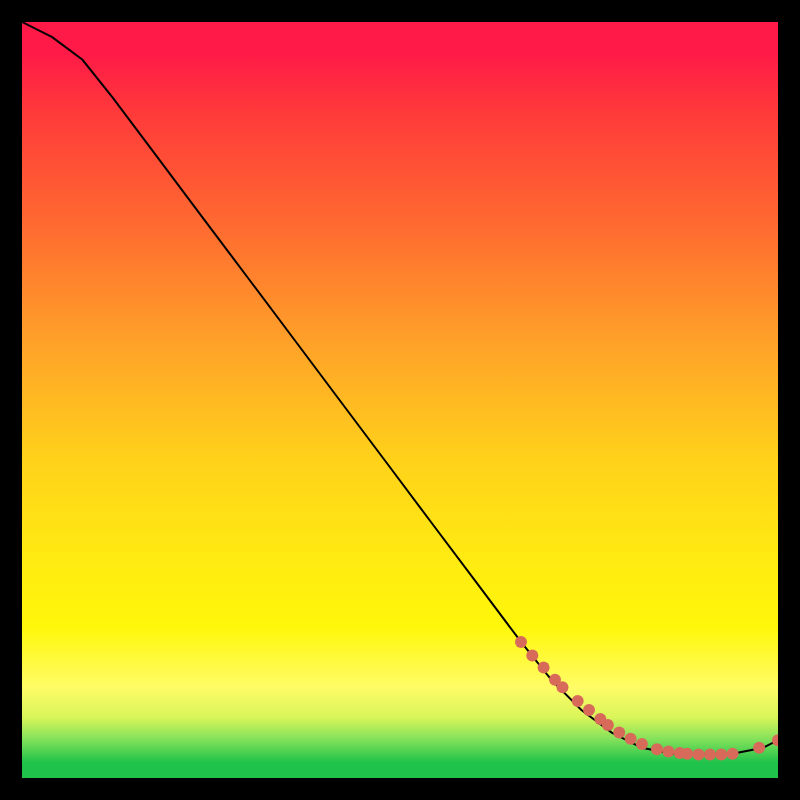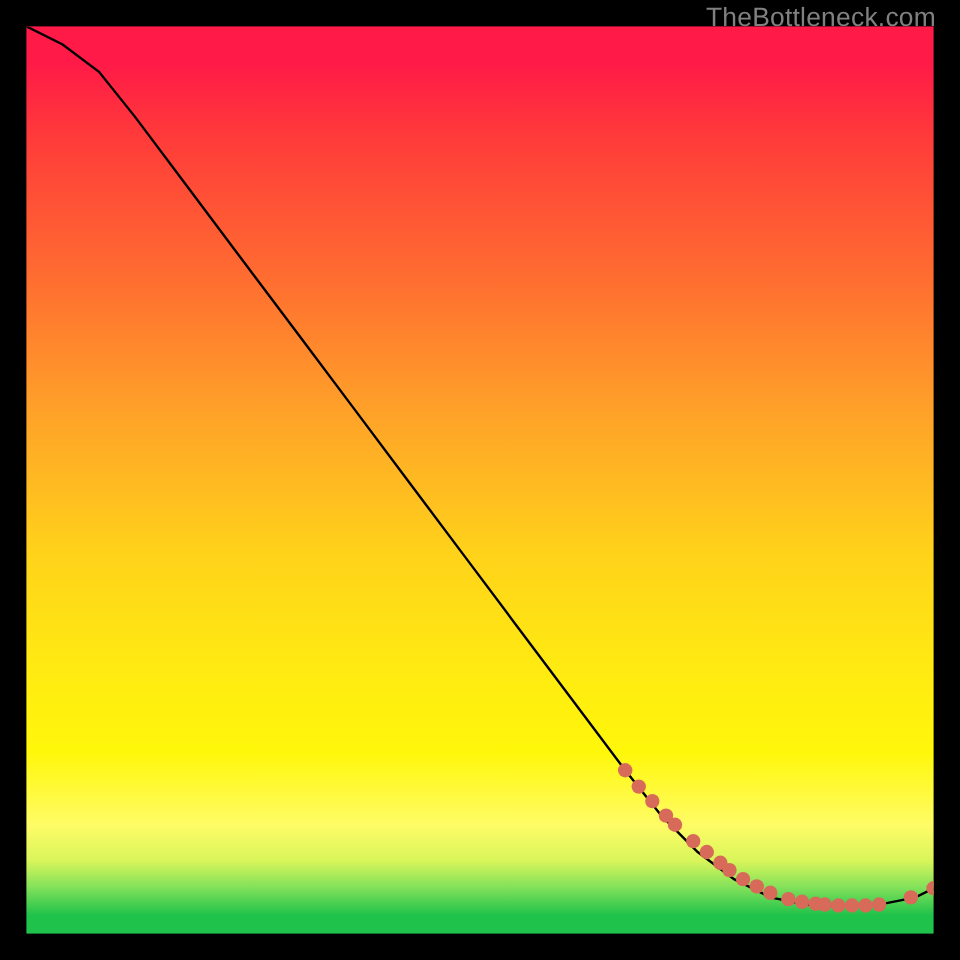--- a/index.html
+++ b/index.html
@@ -54,21 +54,20 @@
     left: 0;
     top: 0;
     width: 756px;
     height: 756px;
   }
 </style>
 </head>
 <body>
 
 <div class="chart-wrap">
-  <div class="watermark">TheBottleneck.com</div>
 
   <div class="plot-area">
     <svg class="curve" viewBox="0 0 756 756" preserveAspectRatio="none">
       <polyline id="curve-line" fill="none" stroke="#000000" stroke-width="2" points="0.0,0.0 30.2,15.1 60.5,37.8 90.7,75.6 136.1,136.1 181.4,196.6 226.8,257.0 272.2,317.5 317.5,378.0 362.9,438.5 408.2,499.0 453.6,559.4 499.0,619.9 529.2,657.7 559.4,688.0 589.7,710.6 619.9,725.8 650.2,731.8 680.4,732.6 710.6,731.8 740.9,725.8 756.0,718.2"></polyline>
       <g id="marker-group">
           <circle cx="499.0" cy="619.9" r="6" fill="#d86a5a"></circle>
           <circle cx="510.3" cy="633.5" r="6" fill="#d86a5a"></circle>
           <circle cx="521.6" cy="645.6" r="6" fill="#d86a5a"></circle>
           <circle cx="533.0" cy="657.7" r="6" fill="#d86a5a"></circle>
           <circle cx="540.5" cy="665.3" r="6" fill="#d86a5a"></circle>

